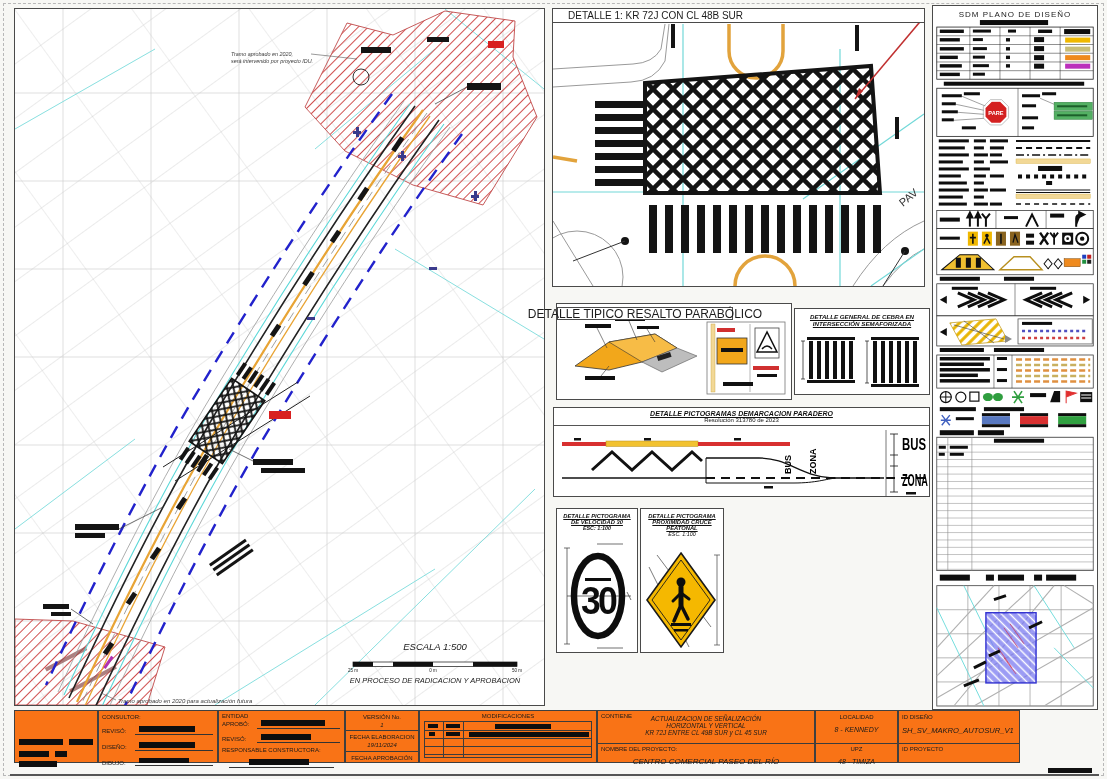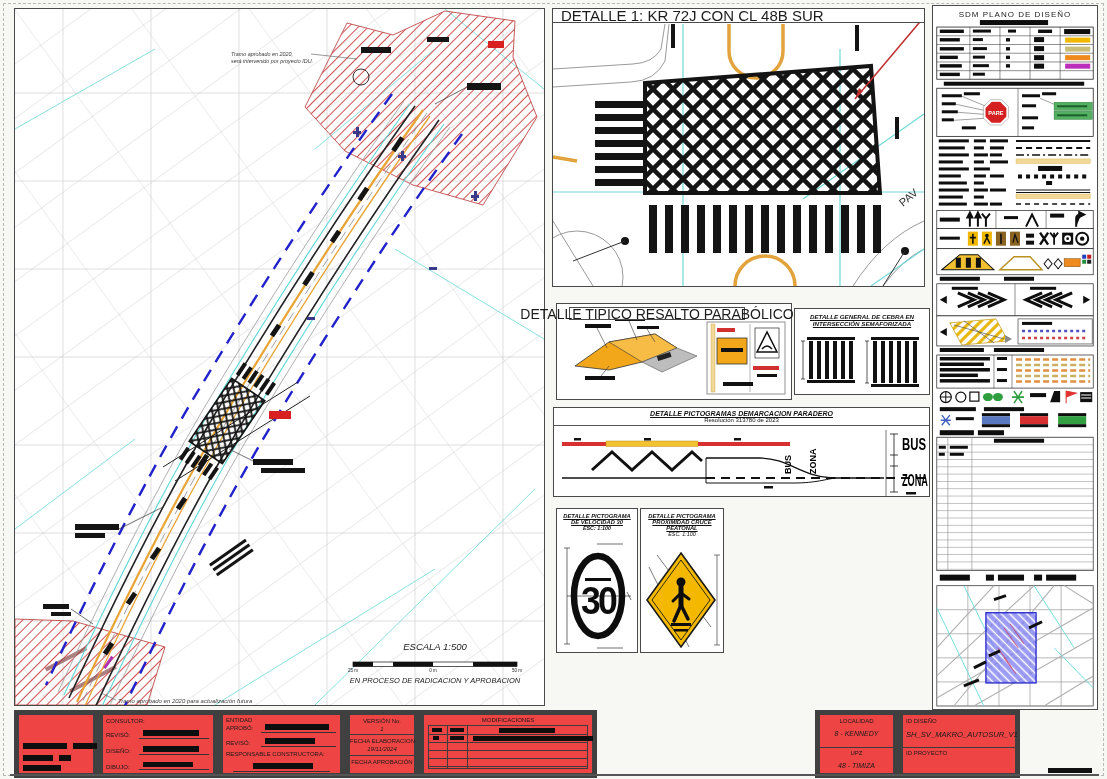--- a/index.html
+++ b/index.html
@@ -1,30 +1,30 @@
 <!DOCTYPE html>
 <html><head>
 <meta charset="utf-8">
 <style>
   html,body{margin:0;padding:0;background:#d9d9d9}
   .page{position:relative;width:1107px;height:779px;background:#f7f7f4;font-family:"Liberation Sans",sans-serif;overflow:hidden}
   .sheet-border{position:absolute;inset:3px;border:1px dashed #b8b8b8;pointer-events:none}
   .panel{position:absolute;background:#fff;border:1px solid #4a4a4a;box-sizing:border-box}
   .ptitle{position:absolute;background:#fff;border:1px solid #4a4a4a;box-sizing:border-box;
           font-size:8px;font-style:italic;color:#1c1c1c;display:flex;align-items:center;justify-content:center;white-space:nowrap;z-index:5}
-  .ptitle.left{justify-content:flex-start;padding-left:8px;font-style:normal;font-size:15px}
+  .ptitle.left{justify-content:flex-start;padding-left:15px;font-style:normal;font-size:10px}
   svg{display:block}
   svg text{font-family:"Liberation Sans",sans-serif}
   .it{font-style:italic}
   .bd{font-weight:bold}
   .und{text-decoration:underline}
   
   .dhead{position:absolute;left:0;right:0;top:0;text-align:center;color:#111;z-index:4}
   
-  .tb{position:absolute;top:710px;height:68px;background:#ef4444;border:5px solid #404040;box-sizing:border-box;font-size:6px;color:#1a1a1a}
+  .tb{position:absolute;top:710px;height:53px;background:#f97316;border:1px solid #404040;box-sizing:border-box;font-size:6px;color:#1a1a1a}
   .tb .lbl{position:absolute;font-size:6px;color:#1a1a1a;white-space:nowrap}
   .tb .val{position:absolute;font-style:italic;color:#1a1a1a;white-space:nowrap}
   .tb .bar{position:absolute;background:#0e0e0e}
   .tb .uline{position:absolute;border-bottom:1px solid #333}
   .tb .hdiv{position:absolute;left:0;right:0;border-bottom:1px solid #3c3c3c}
   .bottom-rule{position:absolute;left:10px;right:8px;top:774px;border-top:2px solid #555}
 </style>
 </head>
 <body>
 
@@ -277,21 +277,21 @@
       </g>
       <g>
         <path d="M371 8 L302 90" stroke="#C03030" stroke-width="1.5" fill="none"></path>
         <polygon points="302,90 310,82 306,79" fill="#C03030"></polygon>
       </g>
       <text x="350" y="198" font-size="11" fill="#333" transform="rotate(-40 350 198)">PAV</text>
     </svg>
   </div>
 
   <div class="panel" style="left:556px;top:303px;width:236px;height:97px">
-    <div class="ptitle" style="left:12px;top:3px;width:176px;height:13px;font-style:normal;font-size:14px">DETALLE TIPICO RESALTO PARABÓLICO</div>
+    <div class="ptitle" style="left:0;top:3px;width:176px;height:13px;font-style:normal;font-size:12px">DETALLE TIPICO RESALTO PARABÓLICO</div>
     <svg width="234" height="95" viewBox="0 0 234 95">
       <g>
         <polygon points="18,62 52,38 98,30 120,44 85,58 52,66" fill="#F2A71B" stroke="#333" stroke-width="0.8"></polygon>
         <polygon points="52,38 98,30 120,44 85,58" fill="#F7BC46" stroke="#333" stroke-width="0.6"></polygon>
         <polygon points="85,58 120,44 140,52 105,68" fill="#BDBDBD" stroke="#555" stroke-width="0.6"></polygon>
         <g fill="#101010">
           <rect x="28" y="20" width="26" height="4"></rect>
             <rect x="58" y="13" width="30" height="4"></rect>
           <rect x="80" y="22" width="22" height="3"></rect>
             <rect x="28" y="72" width="30" height="4"></rect>
@@ -810,20 +810,31 @@
       <div class="hdiv" style="top:40px"></div>
       <div class="bar" style="left:3px;top:2px;width:10px;height:4px"></div>
       <div class="bar" style="left:21px;top:2px;width:14px;height:4px"></div>
       <div class="bar" style="left:70px;top:2px;width:56px;height:5px"></div>
       <div class="bar" style="left:4px;top:10px;width:6px;height:4px"></div>
       <div class="bar" style="left:21px;top:10px;width:14px;height:4px"></div>
       <div class="bar" style="left:44px;top:10px;width:120px;height:5px"></div>
     </div>
   </div>
 
+  <div class="tb" style="left:597px;width:218px">
+    <span class="lbl" style="left:3px;top:2px">CONTIENE</span>
+    <div style="position:absolute;left:0;right:0;top:4px;text-align:center;font-size:6.4px;font-style:italic">
+      <div>ACTUALIZACION DE SEÑALIZACIÓN</div>
+      <div>HORIZONTAL Y VERTICAL</div>
+      <div>KR 72J ENTRE CL 49B SUR y CL 45 SUR</div>
+    </div>
+    <div class="hdiv" style="top:32px"></div>
+    <span class="lbl" style="left:3px;top:35px">NOMBRE DEL PROYECTO:</span>
+    <div class="val" style="position:absolute;left:0;right:0;top:46px;text-align:center;font-size:8px">CENTRO COMERCIAL PASEO DEL RÍO</div>
+  </div>
 
   <div class="tb" style="left:815px;width:83px;text-align:center">
     <span class="lbl" style="left:0;right:0;top:3px">LOCALIDAD</span>
     <span class="val" style="left:0;right:0;top:15px;font-size:7px">8 - KENNEDY</span>
     <div class="hdiv" style="top:32px"></div>
     <span class="lbl" style="left:0;right:0;top:35px">UPZ</span>
     <span class="val" style="left:0;right:0;top:47px;font-size:7px">48 - TIMIZA</span>
   </div>
 
   <div class="tb" style="left:898px;width:122px">

